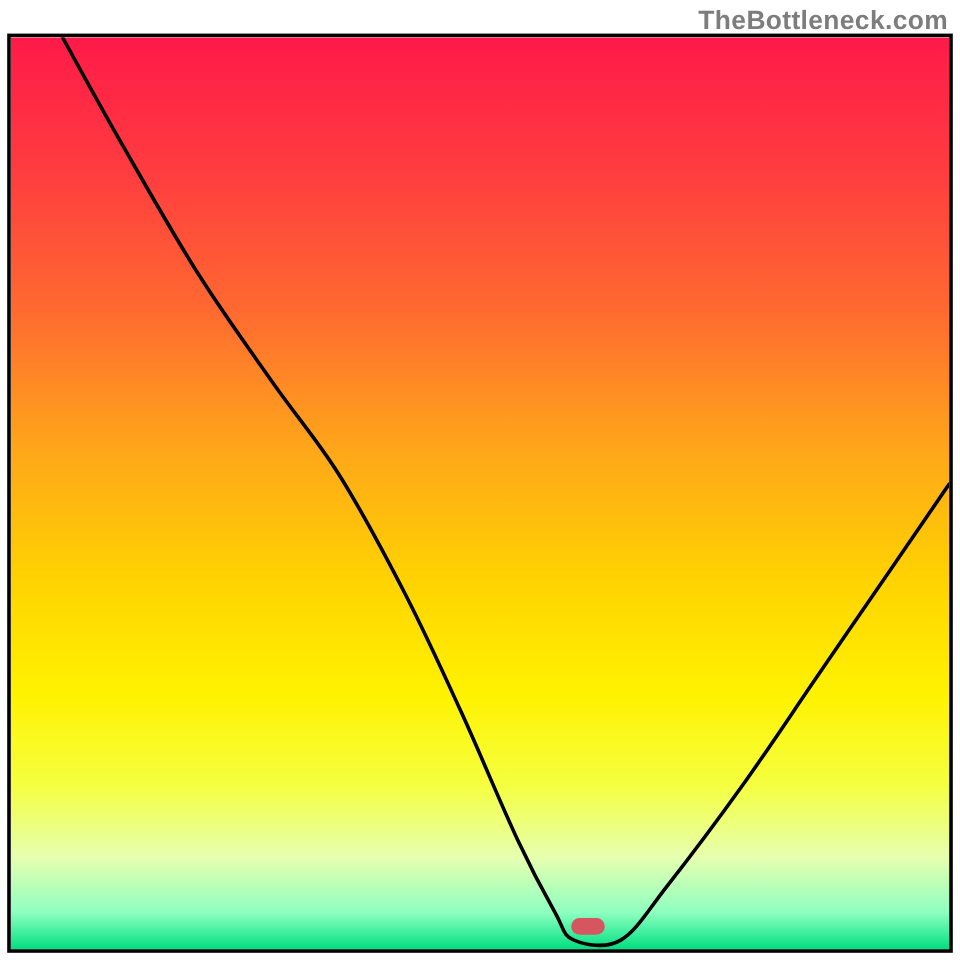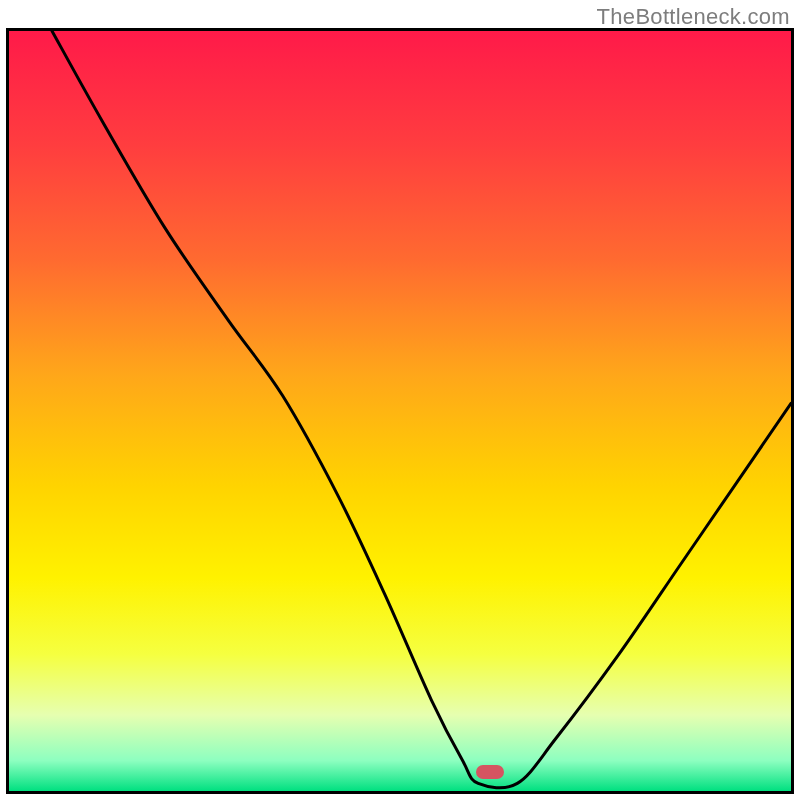--- a/index.html
+++ b/index.html
@@ -20,21 +20,21 @@
     border: 3px solid #000;
     box-sizing: border-box;
     overflow: hidden;
   }
   .watermark {
     position: absolute;
     top: 4px;
     right: 10px;
     color: #7d7d7d;
     font-size: 22px;
-    font-weight: 400;
+    font-weight: 700;
     letter-spacing: 0.3px;
     margin-left: 36px;
   }
   svg.bg {
     position: absolute;
     left: 0; top: 0;
     width: 100%;
     height: 100%;
   }
   svg.curve {

